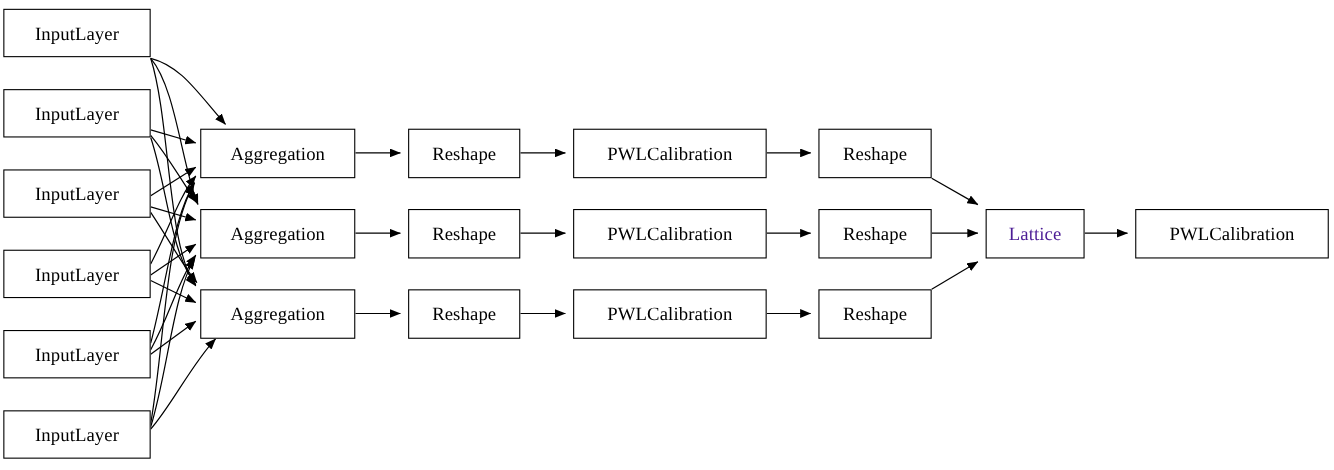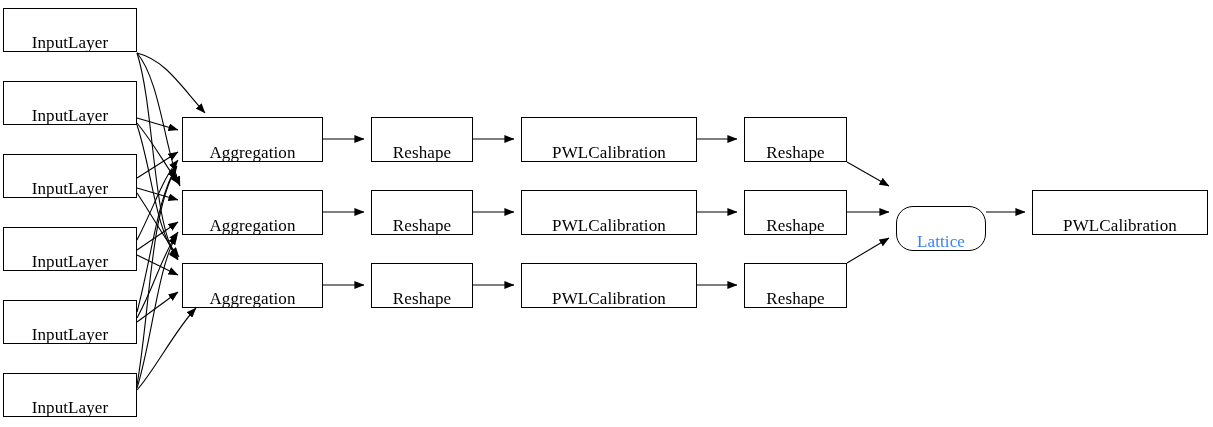--- a/index.html
+++ b/index.html
@@ -22,21 +22,21 @@
     width: 1213px;
     height: 427px;
     pointer-events: none;
   }
   .node {
     position: absolute;
     box-sizing: border-box;
     border: 1px solid #000000;
     background: #ffffff;
     display: flex;
-    align-items: flex-end;
+    align-items: center;
     justify-content: center;
     color: #000000;
     font-size: 17px;
     line-height: 1;
     white-space: nowrap;
     letter-spacing: 0.1px;
   }
 </style>
 </head>
 <body>
@@ -130,20 +130,20 @@
       </div>
       <div class="node" style="left: 744px; top: 117px; width: 103px; height: 45px; border-color: rgb(0, 0, 0); background: rgb(255, 255, 255); color: rgb(0, 0, 0);">
         <span>Reshape</span>
       </div>
       <div class="node" style="left: 744px; top: 190px; width: 103px; height: 45px; border-color: rgb(0, 0, 0); background: rgb(255, 255, 255); color: rgb(0, 0, 0);">
         <span>Reshape</span>
       </div>
       <div class="node" style="left: 744px; top: 263px; width: 103px; height: 45px; border-color: rgb(0, 0, 0); background: rgb(255, 255, 255); color: rgb(0, 0, 0);">
         <span>Reshape</span>
       </div>
-      <div class="node" style="left: 896px; top: 206px; width: 90px; height: 45px; border-color: rgb(0, 0, 0); background: rgb(255, 255, 255); color: #3b82f6; border-radius: 17px;">
+      <div class="node" style="left: 896px; top: 190px; width: 90px; height: 45px; border-color: rgb(0, 0, 0); background: rgb(255, 255, 255); color: #4c1d95;">
         <span>Lattice</span>
       </div>
       <div class="node" style="left: 1032px; top: 190px; width: 176px; height: 45px; border-color: rgb(0, 0, 0); background: rgb(255, 255, 255); color: rgb(0, 0, 0);">
         <span>PWLCalibration</span>
       </div>
     </div>
 </div>
 
 </body></html>

